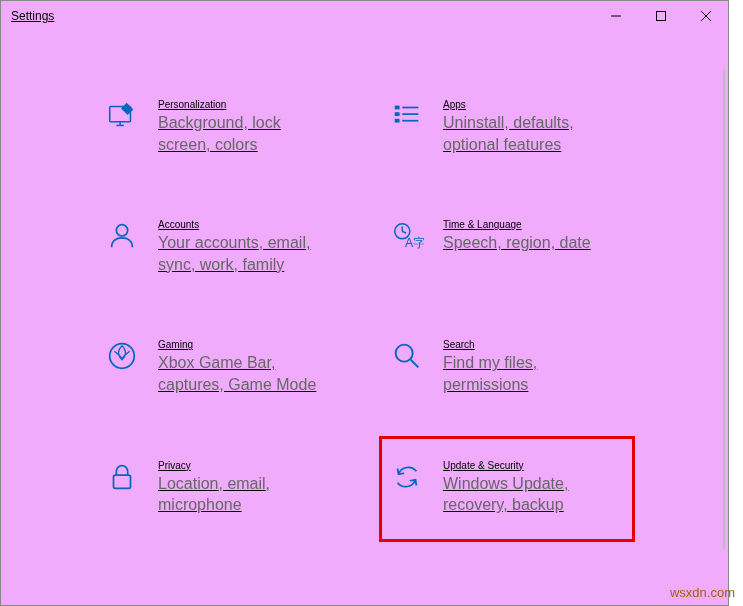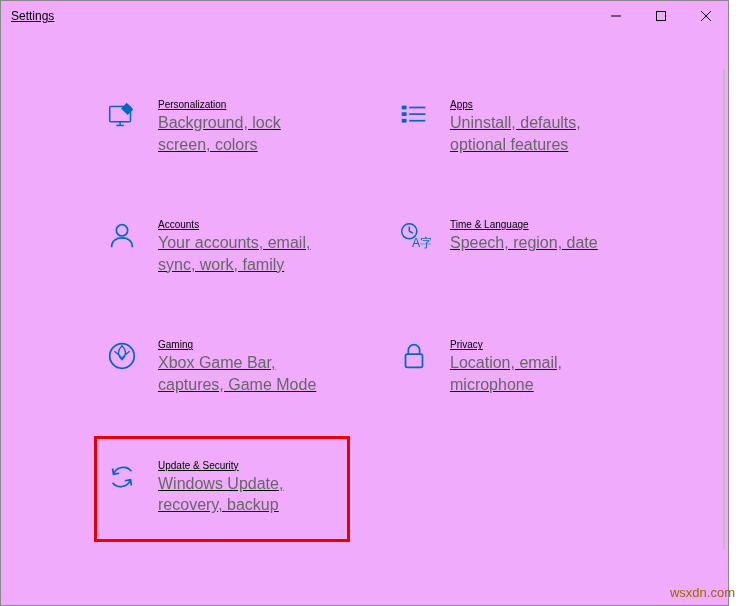--- a/index.html
+++ b/index.html
@@ -120,20 +120,32 @@
           <path d="M18 7 C13 12 13 17 18 22 C23 17 23 12 18 7 Z M10 13 C13 16 18 18 18 22 M26 13 C23 16 18 18 18 22" stroke-width="1.4"></path>
         </svg>
       </div>
       <div class="text-wrap">
         <span class="cat-title">Gaming</span>
         <span class="cat-desc">Xbox Game Bar, captures, Game Mode</span>
       </div>
     </div>
 
 
+    <div class="category">
+      <div class="icon-wrap">
+        <svg viewBox="0 0 36 36" fill="none" stroke="#0067c0" stroke-width="2">
+          <circle cx="15" cy="15" r="9"></circle>
+          <line x1="22" y1="22" x2="30" y2="30"></line>
+        </svg>
+      </div>
+      <div class="text-wrap">
+        <span class="cat-title">Search</span>
+        <span class="cat-desc">Find my files, permissions</span>
+      </div>
+    </div>
 
     <div class="category">
       <div class="icon-wrap">
         <svg viewBox="0 0 36 36" fill="none" stroke="#0067c0" stroke-width="1.8">
           <rect x="9" y="16" width="18" height="14" rx="2"></rect>
           <path d="M12 16 V12 a6 6 0 0 1 12 0 V16"></path>
         </svg>
       </div>
       <div class="text-wrap">
         <span class="cat-title">Privacy</span>

